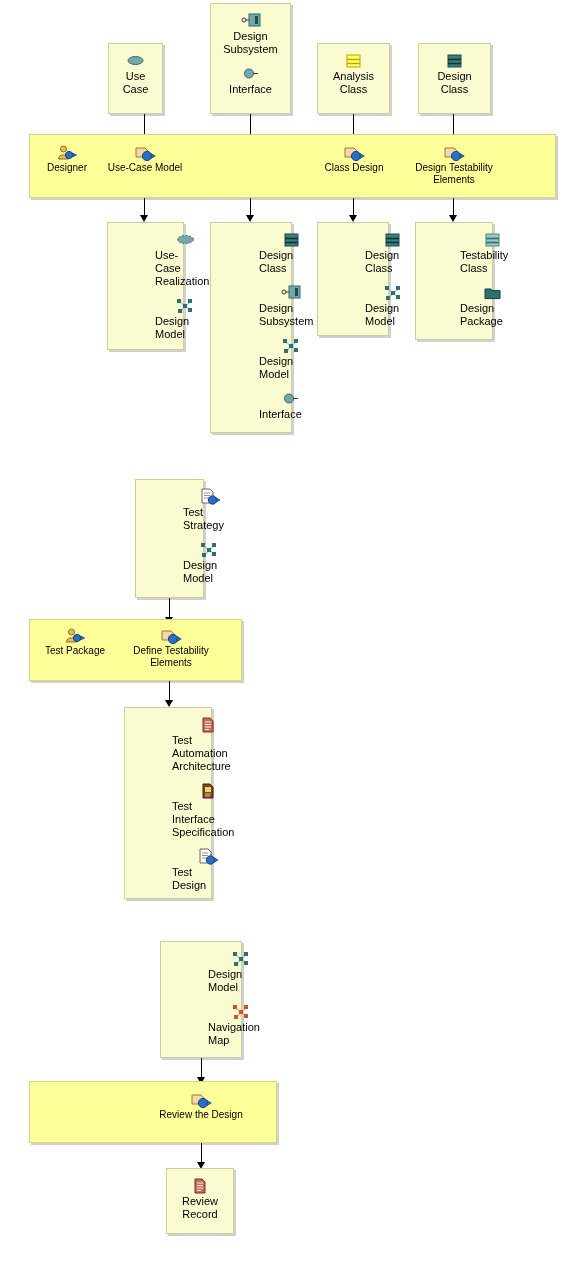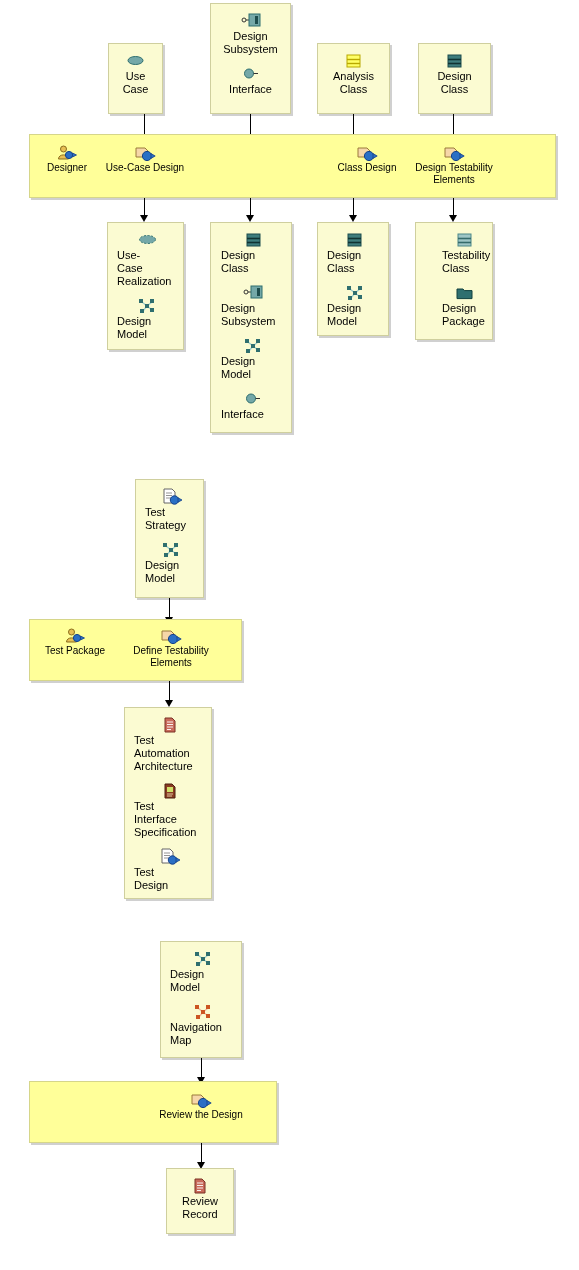--- a/index.html
+++ b/index.html
@@ -39,21 +39,21 @@
   
   .art{
     display:flex;flex-direction:column;align-items:center;
     text-align:center;width:100%;
   }
   .art .nm{
     font-size:11px;color:#000;line-height:13px;margin-top:1px;
     white-space:pre-line;
   }
   .art + .art{margin-top:9px;}
-  .art.l{align-items:flex-start;text-align:left;}
+  .art.l{align-items:flex-start;text-align:left;margin-left:38px;}
   .art.l .nm{width:100%;}
   .icw{height:17px;display:flex;align-items:center;justify-content:center;}
 
   
   .ln{position:absolute;background:#000;}
   .vln{width:1px;}
   .arw{
     position:absolute;width:0;height:0;
     border-left:4px solid transparent;border-right:4px solid transparent;
     border-top:7px solid #000;
@@ -153,25 +153,25 @@
   </div>
 
   <div class="lane-item" style="left:98px;top:145px;width:94px;">
     <span class="icw">
       <svg width="22" height="17" viewBox="0 0 22 17">
         <path d="M2 3 h9 l3 3 v6 h-12 z" fill="#f6d7a8" stroke="#9a7a3a" stroke-width="1"></path>
         <circle cx="13" cy="11" r="4.6" fill="#2a6fc4" stroke="#14418a" stroke-width="1"></circle>
         <path d="M17 8.6 l4.2 2.4 -4.2 2.4 z" fill="#2a6fc4" stroke="#14418a" stroke-width=".8"></path>
       </svg>
     </span>
-    <span class="lbl">Use-Case Design</span>
-  </div>
-
-
-  <div class="lane-item" style="left:325px;top:145px;width:84px;">
+    <span class="lbl">Use-Case Model</span>
+  </div>
+
+
+  <div class="lane-item" style="left:312px;top:145px;width:84px;">
     <span class="icw">
       <svg width="22" height="17" viewBox="0 0 22 17">
         <path d="M2 3 h9 l3 3 v6 h-12 z" fill="#f6d7a8" stroke="#9a7a3a" stroke-width="1"></path>
         <circle cx="13" cy="11" r="4.6" fill="#2a6fc4" stroke="#14418a" stroke-width="1"></circle>
         <path d="M17 8.6 l4.2 2.4 -4.2 2.4 z" fill="#2a6fc4" stroke="#14418a" stroke-width=".8"></path>
       </svg>
     </span>
     <span class="lbl">Class Design</span>
   </div>
 
@@ -293,21 +293,21 @@
           <rect x="2" y="11" width="4" height="4" fill="#2f6f6f"></rect>
           <rect x="12" y="10" width="4" height="4" fill="#2f6f6f"></rect>
           <rect x="7" y="6" width="4" height="4" fill="#2f6f6f"></rect>
         </svg>
       </span>
       <span class="nm">Design
 Model</span>
     </div>
   </div>
 
-  <div class="box" style="left:415px;top:222px;width:78px;height:118px;align-items:flex-start;padding-left:26px;">
+  <div class="box" style="left:415px;top:222px;width:78px;height:118px;align-items:flex-start;padding-left:6px;">
     <div class="art l">
       <span class="icw" style="width:100%;justify-content:center;">
         <svg width="15" height="14" viewBox="0 0 15 14">
           <rect x="1" y="1" width="13" height="12" fill="#9ec6c6" stroke="#4d8888" stroke-width="1"></rect>
           <line x1="1" y1="5.5" x2="14" y2="5.5" stroke="#356b6b" stroke-width="1.6"></line>
           <line x1="1" y1="9.5" x2="14" y2="9.5" stroke="#356b6b" stroke-width="1.6"></line>
         </svg>
       </span>
       <span class="nm">Testability
 Class</span>

